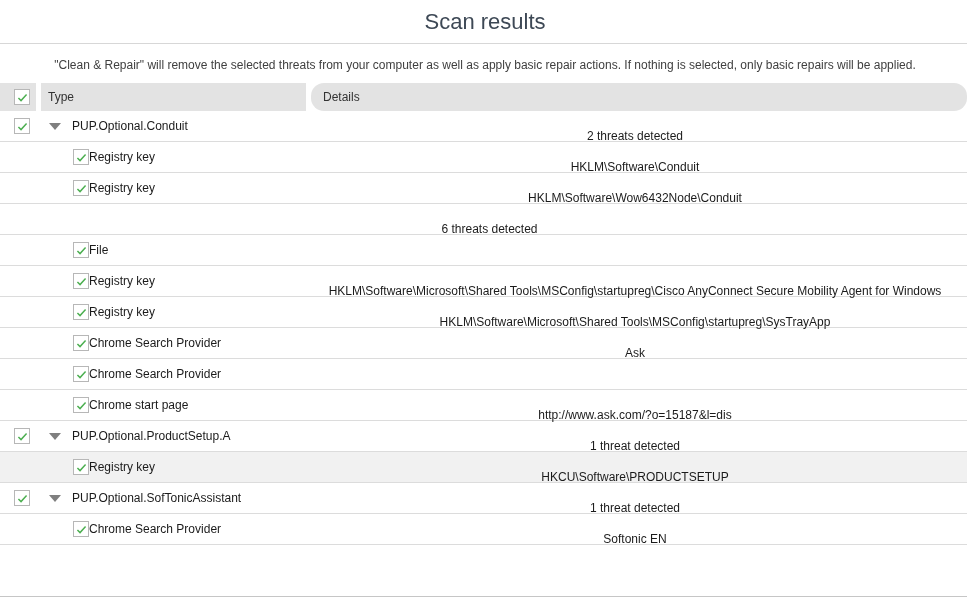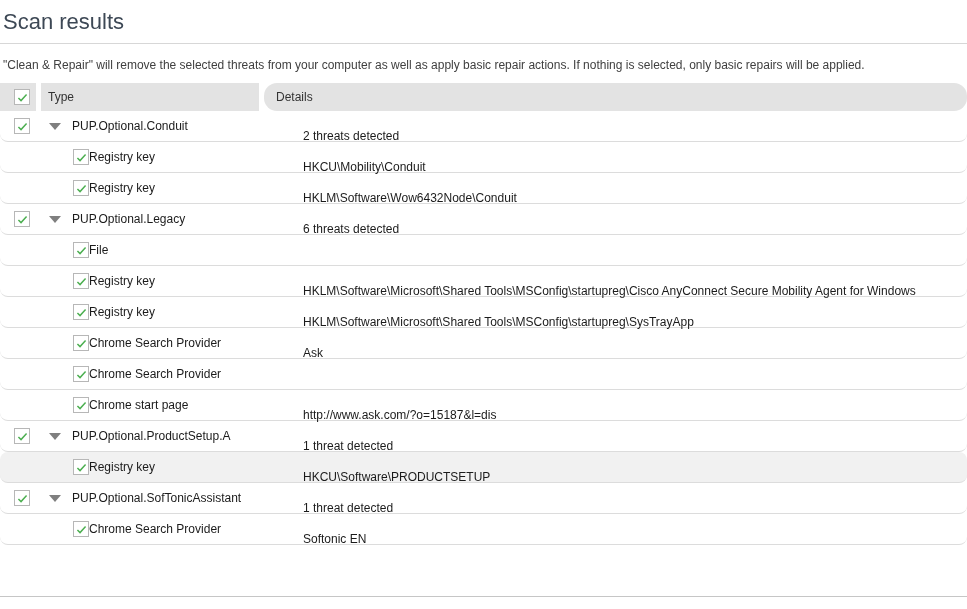--- a/index.html
+++ b/index.html
@@ -4,21 +4,21 @@
 <style>
   html, body {
     margin: 0;
     padding: 0;
     width: 967px;
     height: 609px;
     background: #ffffff;
     font-family: "Liberation Sans", "DejaVu Sans", sans-serif;
     overflow: hidden;
   }
-  .page { width: 967px; height: 609px; }
+  .page { width: 967px; height: 609px; text-align: center; }
 
   
   .page-header { padding: 9px 0 0 3px; }
   .page-title {
     margin: 0;
     font-size: 22px;
     line-height: 26px;
     font-weight: 400;
     color: #3d4855;
   }
@@ -41,33 +41,32 @@
   .th {
     background: #e3e3e3;
     height: 28px;
     display: flex;
     align-items: center;
     box-sizing: border-box;
     font-size: 12px;
     color: #333333;
   }
   .th-check { width: 36px; margin-right: 5px; }
-  .th-type  { width: 218px; margin-right: 5px; padding-left: 7px; }
+  .th-type  { width: 265px; margin-right: 5px; padding-left: 7px; }
   .th-details { flex: 1; padding-left: 12px; border-radius: 13px; }
 
   .row {
     display: flex;
     align-items: center;
     height: 31px;
     box-sizing: border-box;
     border-bottom: 1px solid #dcdcdc;
     background: #ffffff;
     font-size: 12px;
     color: #1b1b1b;
-    border-radius: 8px;
   }
   .row.highlighted { background: #f1f1f1; }
   .row .left {
     width: 291px;
     flex-shrink: 0;
     display: flex;
     align-items: center;
     overflow: hidden;
   }
   .row .details {
@@ -153,43 +152,34 @@
         </div>
         <div class="row child">
           <div class="left">
             <span class="checkbox">
               <svg width="13" height="13" viewBox="0 0 16 16">
                 <path d="M3 8.6l3.2 3.2L13 4.4" fill="none" stroke="#4caf50" stroke-width="1.8"></path>
               </svg>
             </span>
             <span class="type">Registry key</span>
           </div>
-          <div class="details">HKCU\Mobility\Conduit</div>
+          <div class="details">HKLM\Software\Conduit</div>
         </div>
         <div class="row child">
           <div class="left">
             <span class="checkbox">
               <svg width="13" height="13" viewBox="0 0 16 16">
                 <path d="M3 8.6l3.2 3.2L13 4.4" fill="none" stroke="#4caf50" stroke-width="1.8"></path>
               </svg>
             </span>
             <span class="type">Registry key</span>
           </div>
           <div class="details">HKLM\Software\Wow6432Node\Conduit</div>
         </div>
         <div class="row group">
-          <div class="left">
-            <span class="checkbox">
-              <svg width="13" height="13" viewBox="0 0 16 16">
-                <path d="M3 8.6l3.2 3.2L13 4.4" fill="none" stroke="#4caf50" stroke-width="1.8"></path>
-              </svg>
-            </span>
-            <span class="triangle"></span>
-            <span class="type">PUP.Optional.Legacy</span>
-          </div>
           <div class="details">6 threats detected</div>
         </div>
         <div class="row child">
           <div class="left">
             <span class="checkbox">
               <svg width="13" height="13" viewBox="0 0 16 16">
                 <path d="M3 8.6l3.2 3.2L13 4.4" fill="none" stroke="#4caf50" stroke-width="1.8"></path>
               </svg>
             </span>
             <span class="type">File</span>

